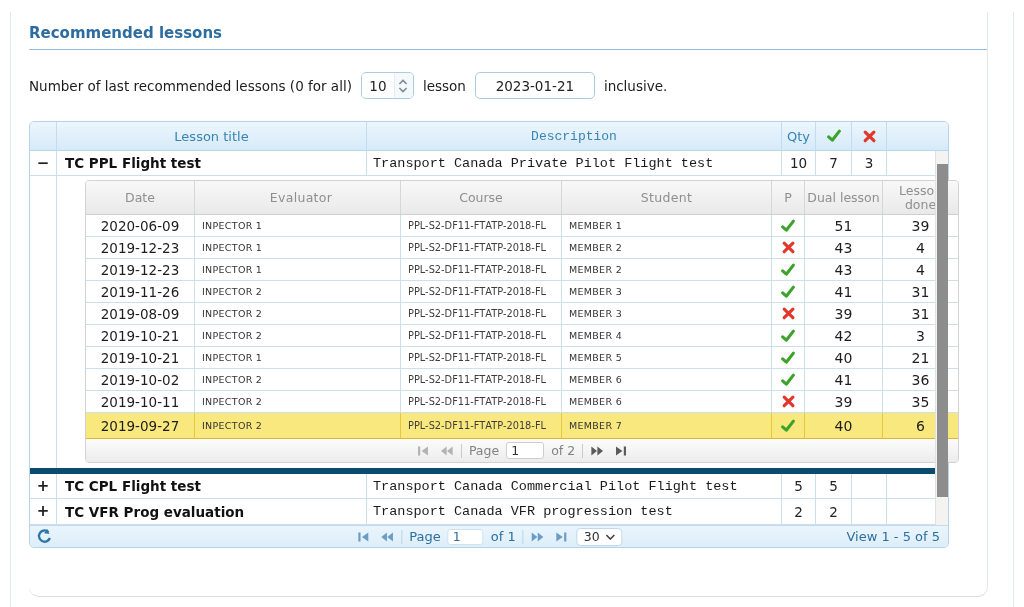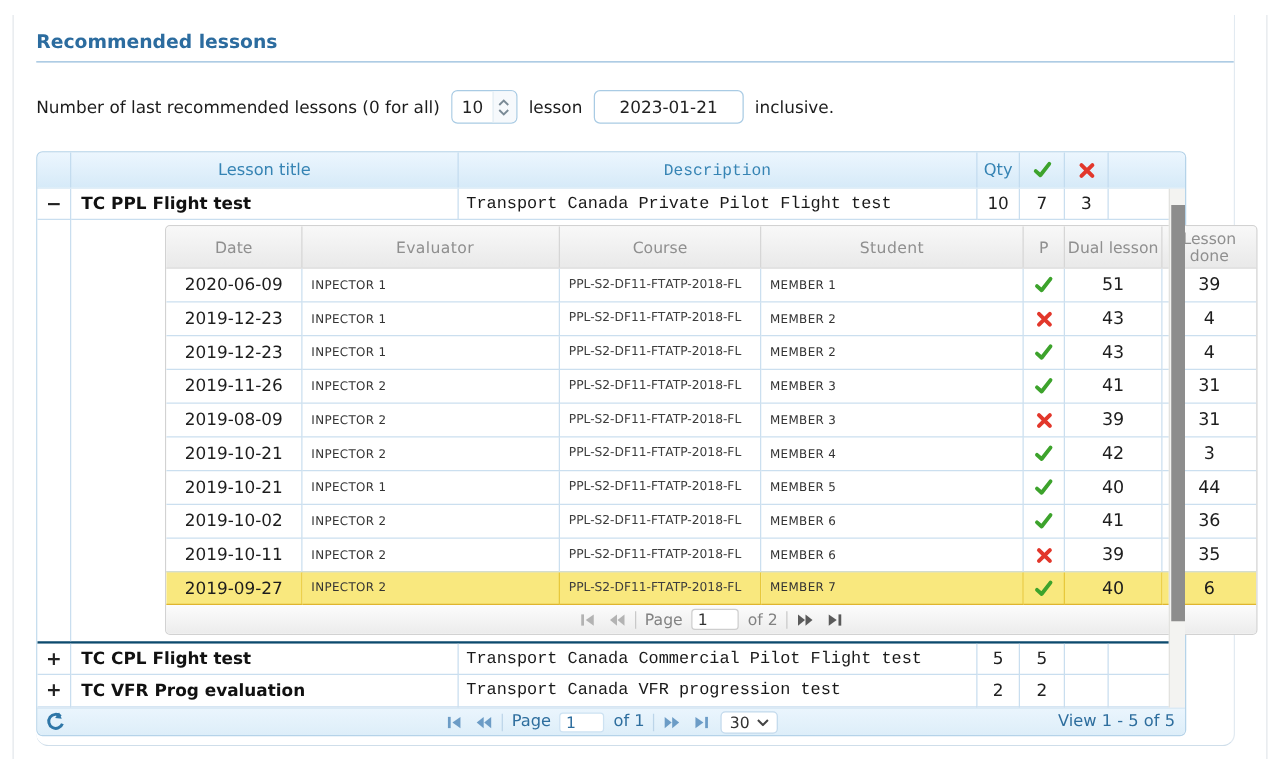--- a/index.html
+++ b/index.html
@@ -27,28 +27,28 @@
   .c2{width:415px;flex:none;font-family:Liberation Mono, monospace;}
   .c3{width:34px;flex:none;justify-content:center;}
   .c4{width:36px;flex:none;justify-content:center;}
   .c5{width:35px;flex:none;justify-content:center;}
   .c6{flex:1;}
   .lesson-title{font-weight:bold;padding-left:8px;font-size:13.5px;color:#111;}
   .desc{padding-left:6px;font-size:13.5px;color:#1a1a1a;}
   .num{justify-content:center;font-size:13.5px;}
   .expander{font-weight:bold;font-size:15px;color:#222;cursor:pointer;line-height:1;}
   
-  .subgrid-row{display:flex;border-bottom:2px solid #0c4a6e;background:#fff;gap:47px;}
+  .subgrid-row{display:flex;border-bottom:6px solid #0c4a6e;background:#fff;}
   .sg-gutter{width:27px;flex:none;border-right:1px solid #C9DEEF;}
   .sg-area{padding:4px 0 5px 28px;flex:1;}
   .igrid{width:874px;border:1px solid #D2D2D2;border-radius:4px;overflow:hidden;background:#fff;}
   .ig-header{display:flex;height:34px;background:linear-gradient(#F8F8F8,#E9E9E9);border-bottom:1px solid #CFCFCF;}
   .ig-header .cell{display:flex;align-items:center;justify-content:center;text-align:center;color:#8F8F8F;font-size:12.5px;line-height:1.1;border-right:1px solid #D6D6D6;}
   .ig-header .cell:last-child{border-right:none;}
-  .ig-row{display:flex;height:27px;background:#fff;}
+  .ig-row{display:flex;height:22px;background:#fff;}
   .ig-row .cell{display:flex;align-items:center;border-right:1px solid #CBDFEF;border-bottom:1px solid #CBDFEF;overflow:hidden;}
   .ig-row .cell:last-child{border-right:none;}
   .k0{width:109px;flex:none;justify-content:center;font-size:13.5px;color:#1d1d1d;}
   .k1{width:206px;flex:none;padding-left:7px;font-size:9.5px;letter-spacing:.3px;color:#333;}
   .k2{width:161px;flex:none;padding-left:7px;font-size:9.8px;color:#3d3d3d;line-height:1.18;}
   .k3{width:210px;flex:none;padding-left:7px;font-size:9.5px;letter-spacing:.3px;color:#333;}
   .k4{width:33px;flex:none;justify-content:center;}
   .k5{width:78px;flex:none;justify-content:center;font-size:14px;color:#1d1d1d;}
   .k6{flex:1;justify-content:center;font-size:14px;color:#1d1d1d;}
   .course-lines{display:flex;flex-direction:row;}
@@ -268,21 +268,21 @@
                         <span>ATP-2018-FL</span>
                       </span>
                     </div>
     <div class="cell k3">MEMBER 5</div>
     <div class="cell k4">
   <svg viewBox="0 0 16 16" width="16" height="16">
                         <path d="M2.6 8.9 L6.3 12.2 L13.4 3.1" fill="none" stroke="#3DA32C" stroke-width="3.1" stroke-linecap="round" stroke-linejoin="round"></path>
                       </svg>
 </div>
     <div class="cell k5">40</div>
-    <div class="cell k6">44</div>
+    <div class="cell k6">21</div>
   </div>
 
   <div class="ig-row">
     <div class="cell k0">2019-10-02</div>
     <div class="cell k1">INPECTOR 2</div>
     <div class="cell k2">
                       <span class="course-lines">
                         <span>PPL-S2-DF11-FT</span>
                         <span>ATP-2018-FL</span>
                       </span>

